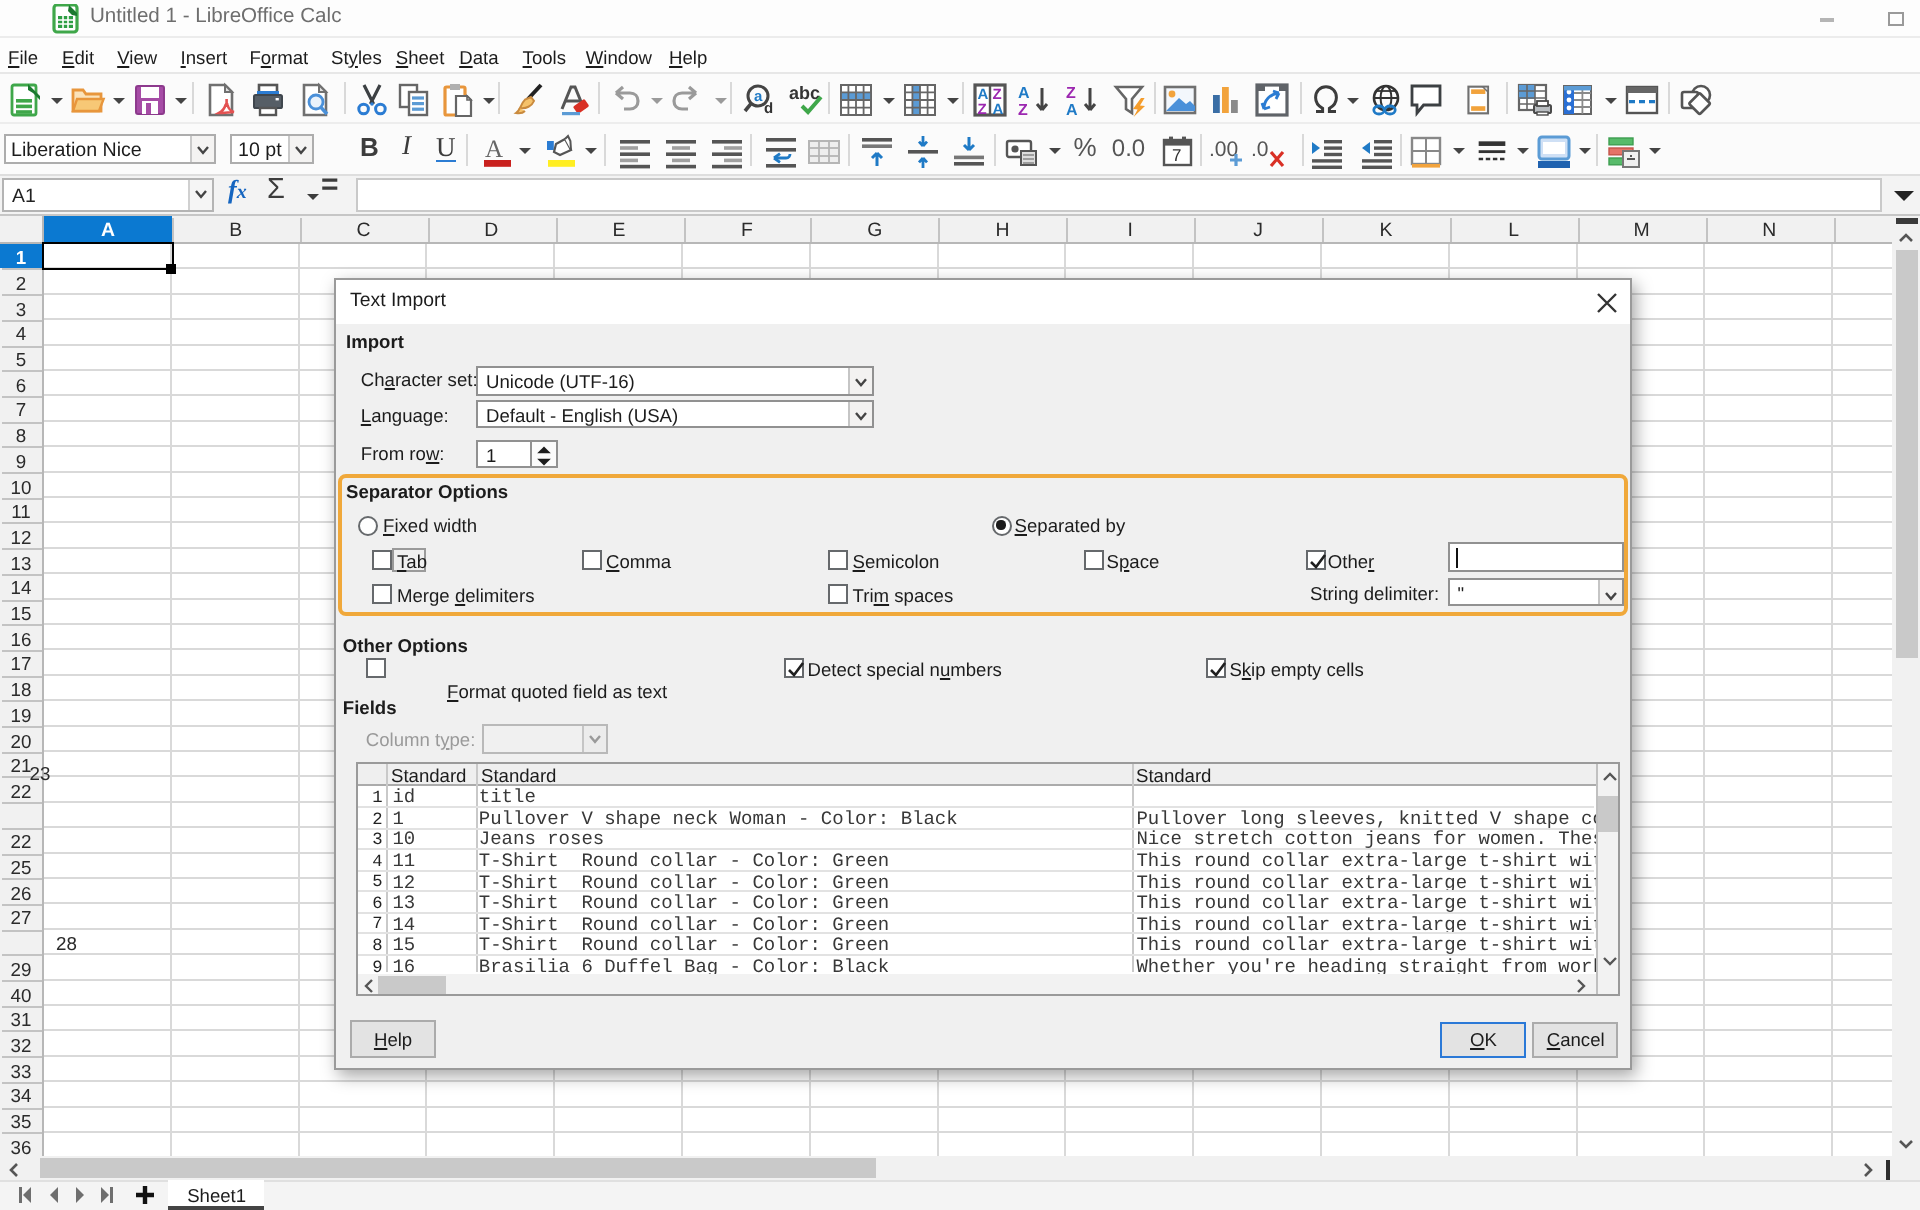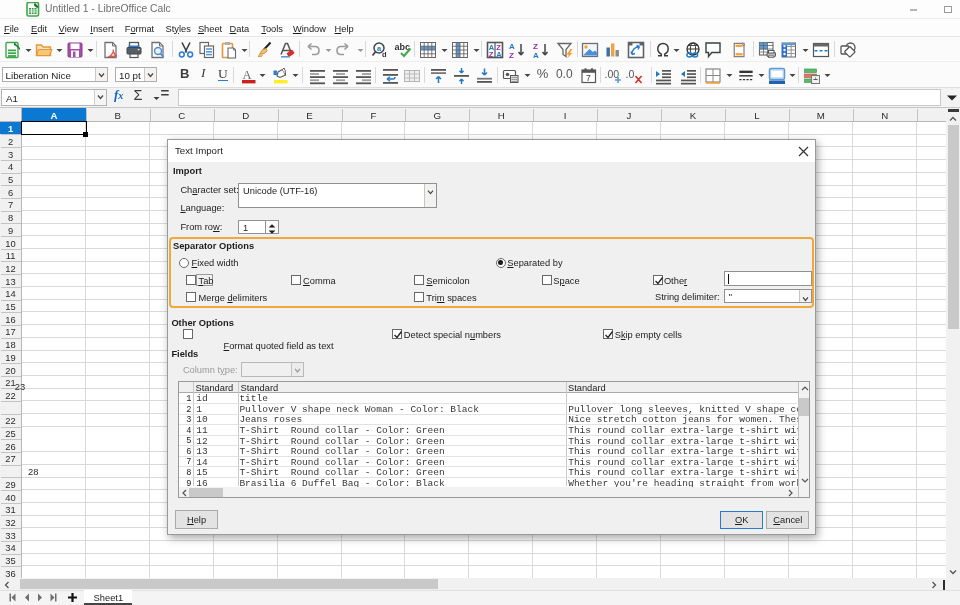--- a/index.html
+++ b/index.html
@@ -588,24 +588,30 @@
 <div class="ab" style="left:167.3px;top:139px;width:648.3px;height:395.5px;background:#f0f0f0;border:1px solid #9a9a9a;box-shadow:2px 3px 8px rgba(0,0,0,0.35);"></div>
 <div class="ab" style="left:168.3px;top:140px;width:646.3px;height:21.5px;background:#fff;"></div>
 <div class="lbl" style="left:175.0px;top:146px;font-size:9.7px;">Text Import</div>
 <svg class="ab" style="left:797.5px;top:145.5px;" width="11" height="11" viewBox="0 0 11 11">
       <path d="M1 1 L10 10 M10 1 L1 10" stroke="#333" stroke-width="1.2"></path>
     </svg>
 <div class="lbl" style="left:173px;top:165.5px;font-size:9.3px;color:#1c1c1c;font-weight:bold;">Import</div>
 <div class="lbl" style="left:180.4px;top:185.3px;font-size:9.3px;color:#1c1c1c;">Ch<u>a</u>racter set:</div>
 <div class="lbl" style="left:180.4px;top:202.6px;font-size:9.3px;color:#1c1c1c;"><u>L</u>anguage:</div>
 <div class="lbl" style="left:180.4px;top:221.8px;font-size:9.3px;color:#1c1c1c;">From ro<u>w</u>:</div>
-<div class="combo" style="left:238px;top:183px;width:199px;height:25px;background:#fff;border-color:#919191;">
+<div class="combo" style="left:238px;top:183px;width:199px;height:15px;background:#fff;border-color:#919191;">
 <div class="combotxt" style="color:#1c1c1c;top:1.5999999999999996px;">Unicode (UTF-16)</div>
 <div class="dd" style="background:#f3f2f1;"><svg width="11" height="12.2" viewBox="0 0 11 12.2">
           <path d="M3 4.6 L5.5 7.6 L8 4.6" fill="none" stroke="#444" stroke-width="1.2"></path>
+        </svg></div>
+    </div>
+<div class="combo" style="left:238px;top:200.3px;width:199px;height:14px;background:#fff;border-color:#919191;">
+<div class="combotxt" style="color:#1c1c1c;top:1.5px;">Default - English (USA)</div>
+<div class="dd" style="background:#f3f2f1;"><svg width="11" height="12" viewBox="0 0 11 12">
+          <path d="M3 4.5 L5.5 7.5 L8 4.5" fill="none" stroke="#444" stroke-width="1.2"></path>
         </svg></div>
     </div>
 <div class="ab" style="left:238px;top:220px;width:28px;height:13.6px;background:#fff;border:1px solid #919191;">
       <div class="combotxt" style="top:1.5px;">1</div>
     </div>
 <div class="ab" style="left:265.8px;top:220px;width:13.5px;height:13.6px;border:1px solid #919191;border-left:none;background:#fbfbfb;">
 <svg width="12" height="12" viewBox="0 0 12 12">
         <path d="M2.6 4.6 L6 1.2 L9.4 4.6 Z" fill="#1c1c1c"></path>
         <path d="M2.6 7.4 L6 10.8 L9.4 7.4 Z" fill="#1c1c1c"></path>
       </svg></div>

